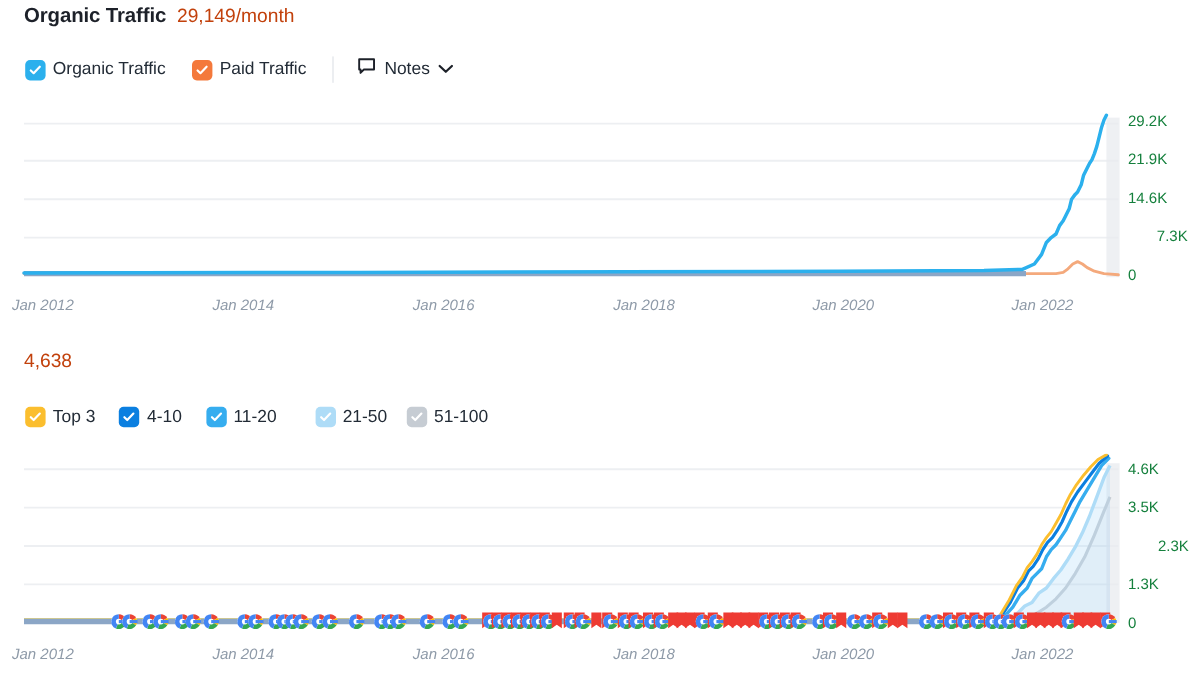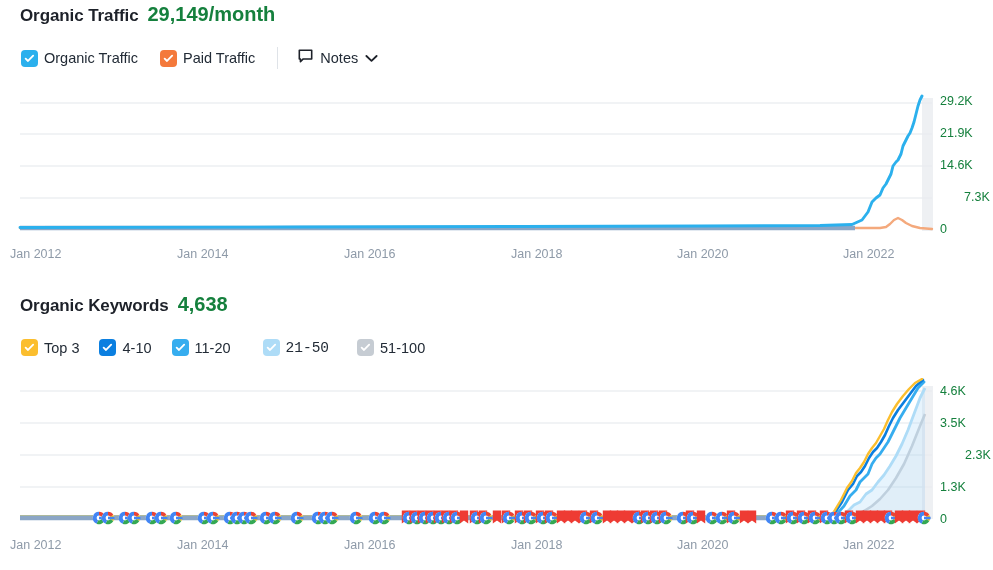--- a/index.html
+++ b/index.html
@@ -20,23 +20,23 @@
     gap: 9px;
     white-space: nowrap;
   }
   .sec-title {
     font-size: 17px;
     font-weight: bold;
     color: #1d2129;
     letter-spacing: -0.1px;
   }
   .sec-value {
-    font-size: 20px;
-    color: #15803d;
-    font-weight: 700;
+    font-size: 16px;
+    color: #c2410c;
+    font-weight: 400;
   }
 
   
   .legend {
     position: absolute;
     display: flex;
     align-items: center;
     white-space: nowrap;
   }
   .legend-item {
@@ -79,20 +79,21 @@
     position: absolute;
     left: 0;
   }
   .chart svg { display: block; }
 
   .axis-x {
     position: absolute;
     left: 0;
     width: 853px;
     height: 18px;
+    font-style: italic;
   }
   .tick-x {
     position: absolute;
     font-size: 12.5px;
     color: #8e9aa8;
     white-space: nowrap;
     top: 0;
   }
   .tick-y {
     position: absolute;
@@ -176,21 +177,20 @@
   <div class="axis-x" style="top:247px;">
     <span class="tick-x" style="left:10px;">Jan 2012</span>
     <span class="tick-x" style="left:177px;">Jan 2014</span>
     <span class="tick-x" style="left:344px;">Jan 2016</span>
     <span class="tick-x" style="left:511px;">Jan 2018</span>
     <span class="tick-x" style="left:677px;">Jan 2020</span>
     <span class="tick-x" style="left:843px;">Jan 2022</span>
   </div>
 
   <div class="sec-head" style="left:20px; top:293px;">
-    <span class="sec-title">Organic Keywords</span>
     <span class="sec-value">4,638</span>
   </div>
 
   <div class="legend" style="left:21px; top:339px;">
     <div class="legend-item" style="margin-right:20px;">
       <span class="cbx" style="background:#FBBE2E;">
         <svg width="11" height="11" viewBox="0 0 12 12">
             <path d="M1.8 6.2 L4.4 8.7 L10 2.9" stroke="#fff" stroke-width="2" fill="none" stroke-linecap="round" stroke-linejoin="round"></path>
           </svg>
       </span>
@@ -205,21 +205,21 @@
       <span class="legend-label">4-10</span>
     </div>
     <div class="legend-item" style="margin-right:32px;">
       <span class="cbx" style="background:#36ADEF;">
         <svg width="11" height="11" viewBox="0 0 12 12">
             <path d="M1.8 6.2 L4.4 8.7 L10 2.9" stroke="#fff" stroke-width="2" fill="none" stroke-linecap="round" stroke-linejoin="round"></path>
           </svg>
       </span>
       <span class="legend-label">11-20</span>
     </div>
-    <div class="legend-item" style="margin-right:28px;font-family:Liberation Mono, monospace;">
+    <div class="legend-item" style="margin-right:16px;">
       <span class="cbx" style="background:#AEDCF7;">
         <svg width="11" height="11" viewBox="0 0 12 12">
             <path d="M1.8 6.2 L4.4 8.7 L10 2.9" stroke="#fff" stroke-width="2" fill="none" stroke-linecap="round" stroke-linejoin="round"></path>
           </svg>
       </span>
       <span class="legend-label">21-50</span>
     </div>
     <div class="legend-item">
       <span class="cbx" style="background:#C6CCD3;">
         <svg width="11" height="11" viewBox="0 0 12 12">

